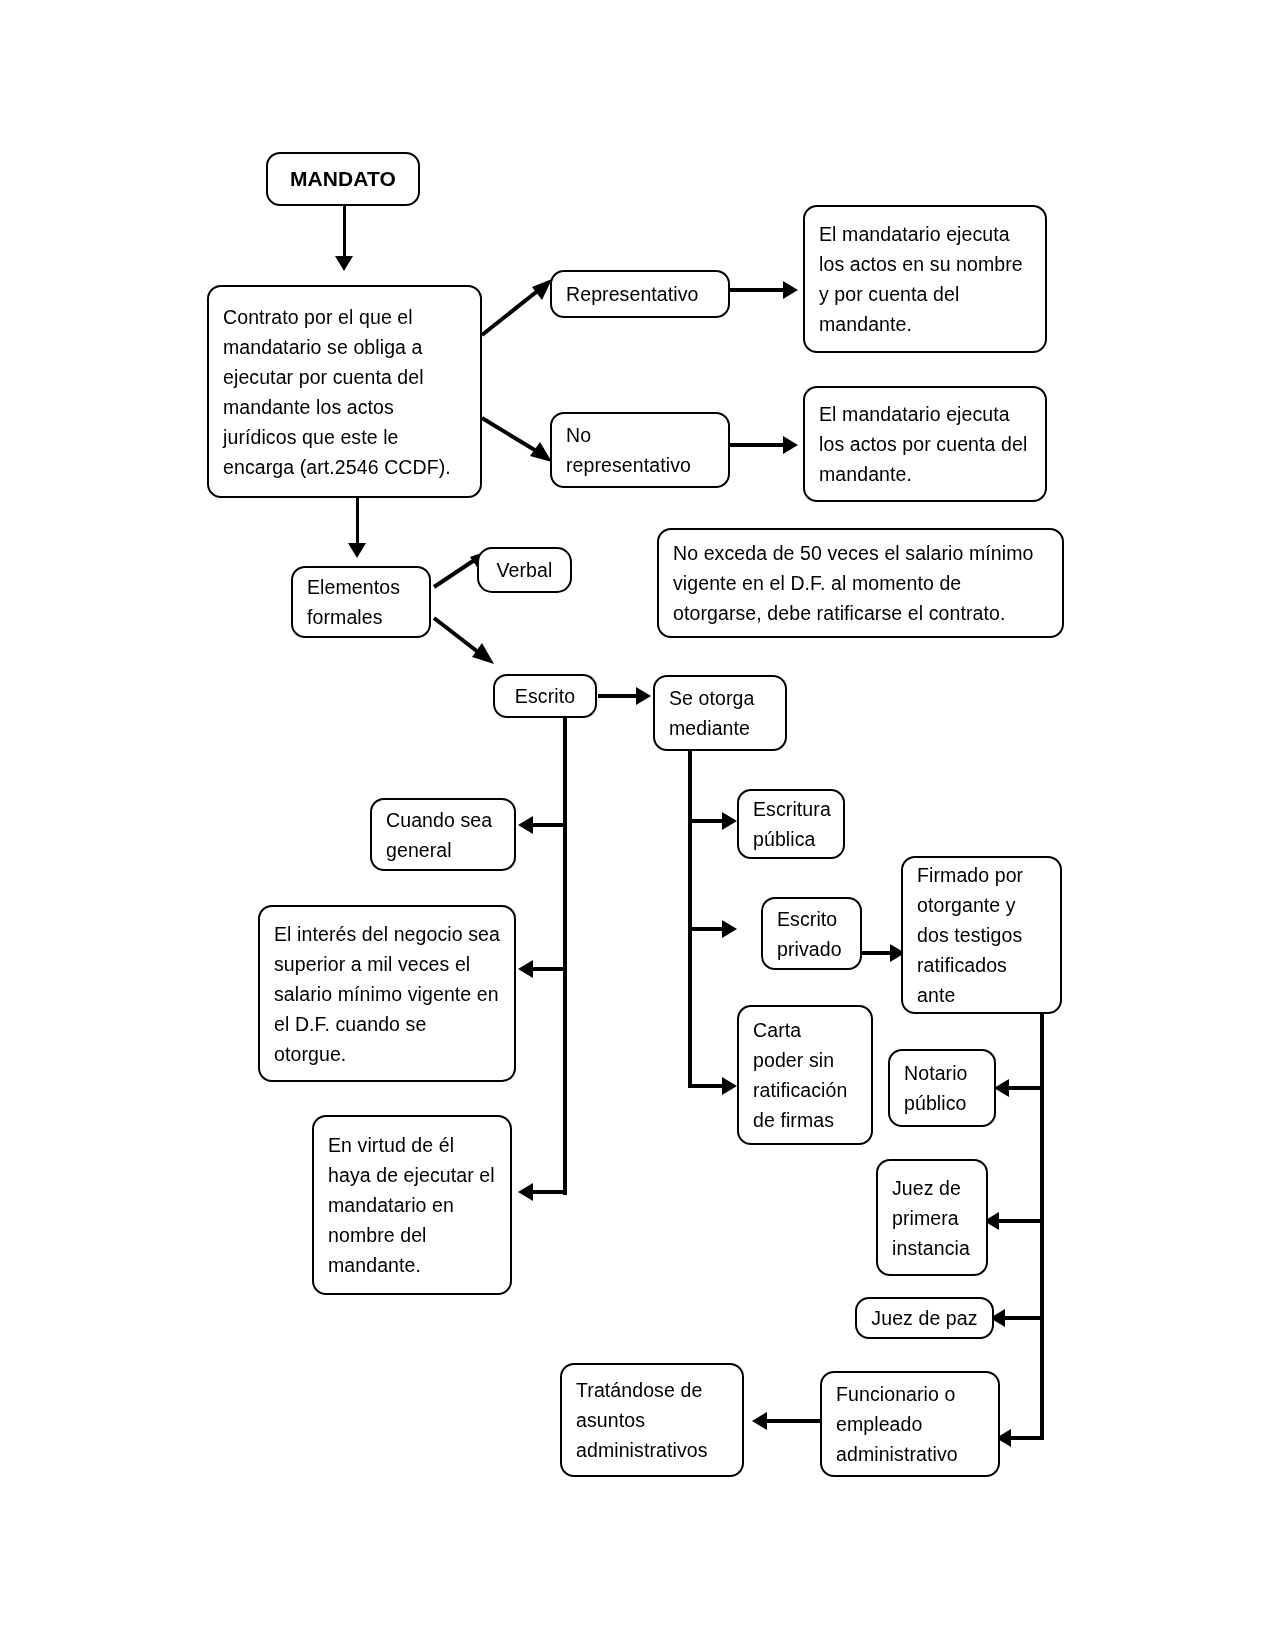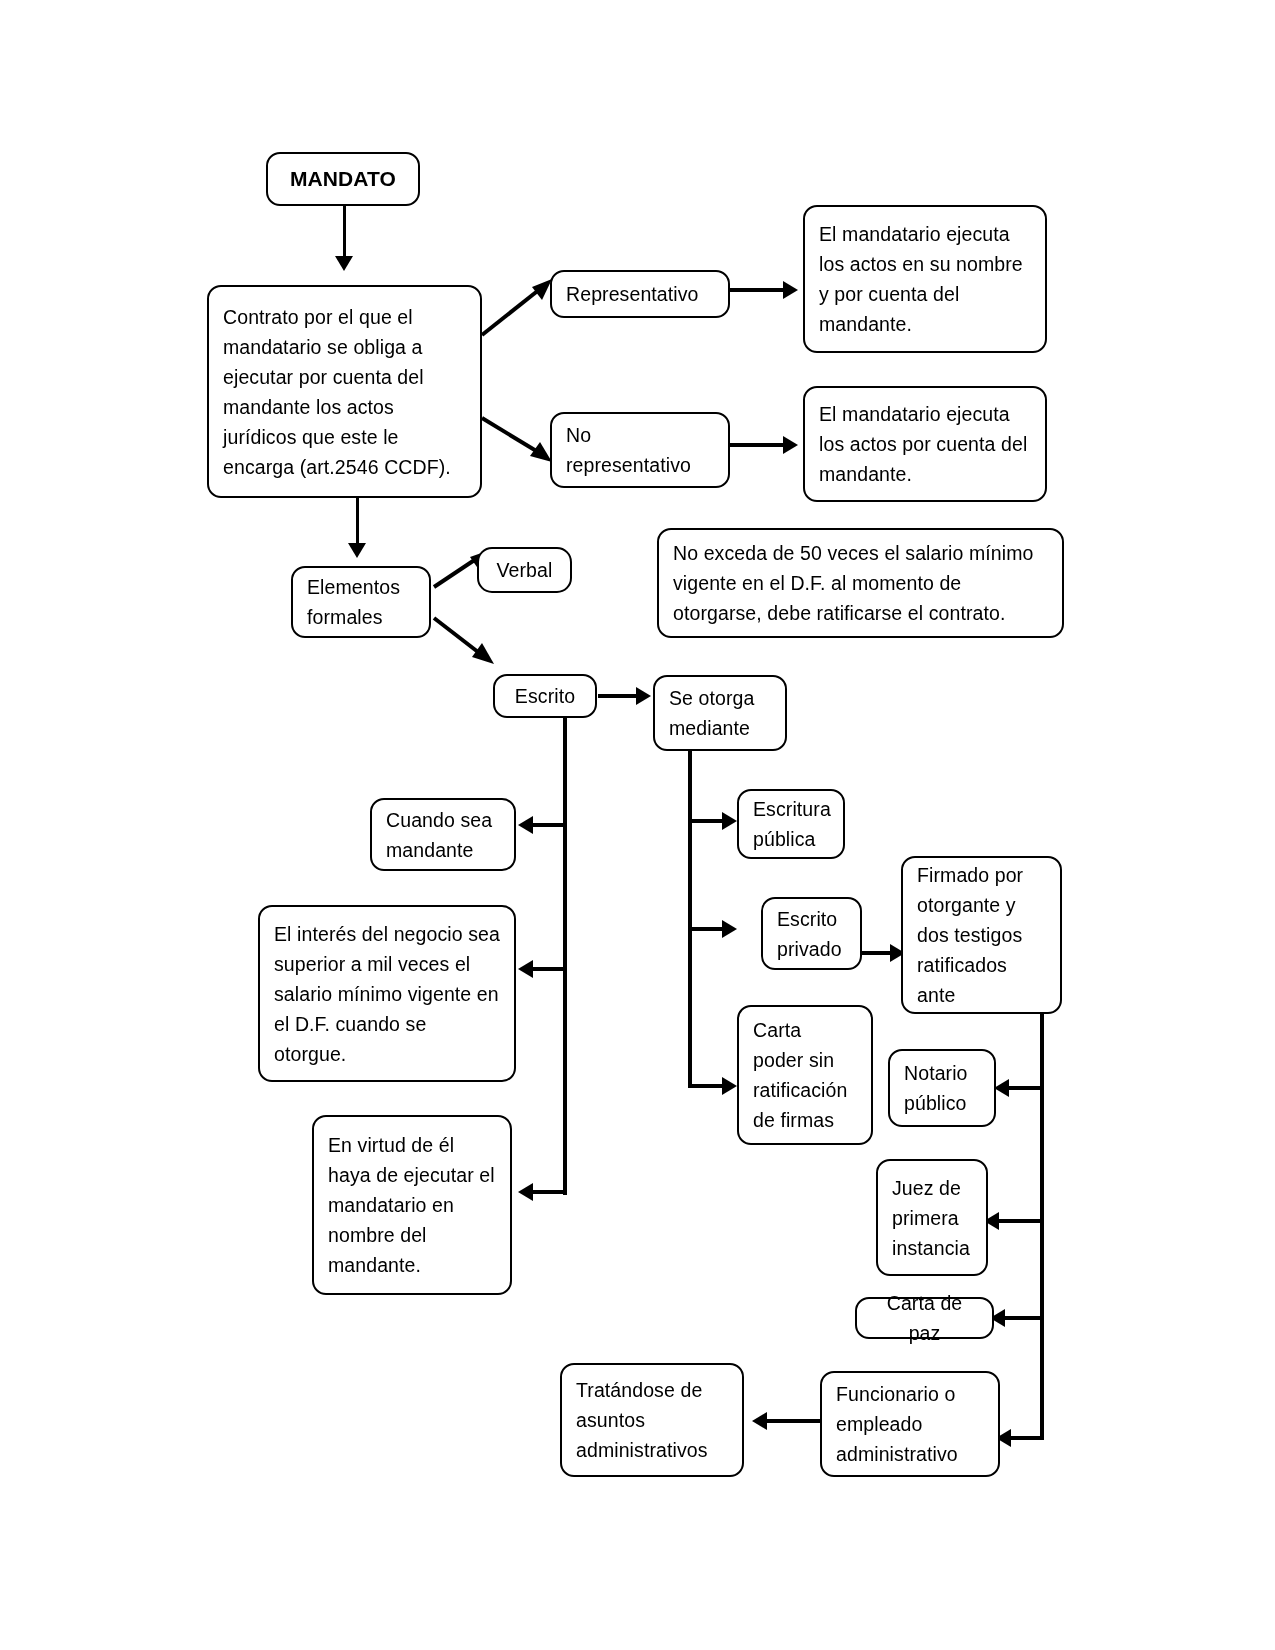--- a/index.html
+++ b/index.html
@@ -222,33 +222,33 @@
 
   <div class="node" style="left:888px; top:1049px; width:108px; height:78px;">
     <span class="txt">Notario público</span>
   </div>
 
   <div class="node" style="left:876px; top:1159px; width:112px; height:117px;">
     <span class="txt">Juez de primera instancia</span>
   </div>
 
   <div class="node center" style="left:855px; top:1297px; width:139px; height:42px;">
-    <span class="txt">Carta de paz</span>
+    <span class="txt">Juez de paz</span>
   </div>
 
   <div class="node" style="left:820px; top:1371px; width:180px; height:106px;">
     <span class="txt">Funcionario o empleado administrativo</span>
   </div>
 
   <div class="node" style="left:560px; top:1363px; width:184px; height:114px;">
     <span class="txt">Tratándose de asuntos administrativos</span>
   </div>
 
   <div class="node" style="left:370px; top:798px; width:146px; height:73px;">
-    <span class="txt">Cuando sea mandante</span>
+    <span class="txt">Cuando sea general</span>
   </div>
 
   <div class="node" style="left:258px; top:905px; width:258px; height:177px;">
     <span class="txt">El interés del negocio sea superior a mil veces el salario mínimo vigente en el  D.F. cuando se otorgue.</span>
   </div>
 
   <div class="node" style="left:312px; top:1115px; width:200px; height:180px;">
     <span class="txt">En virtud de él haya de ejecutar el mandatario en nombre del mandante.</span>
   </div>
 

